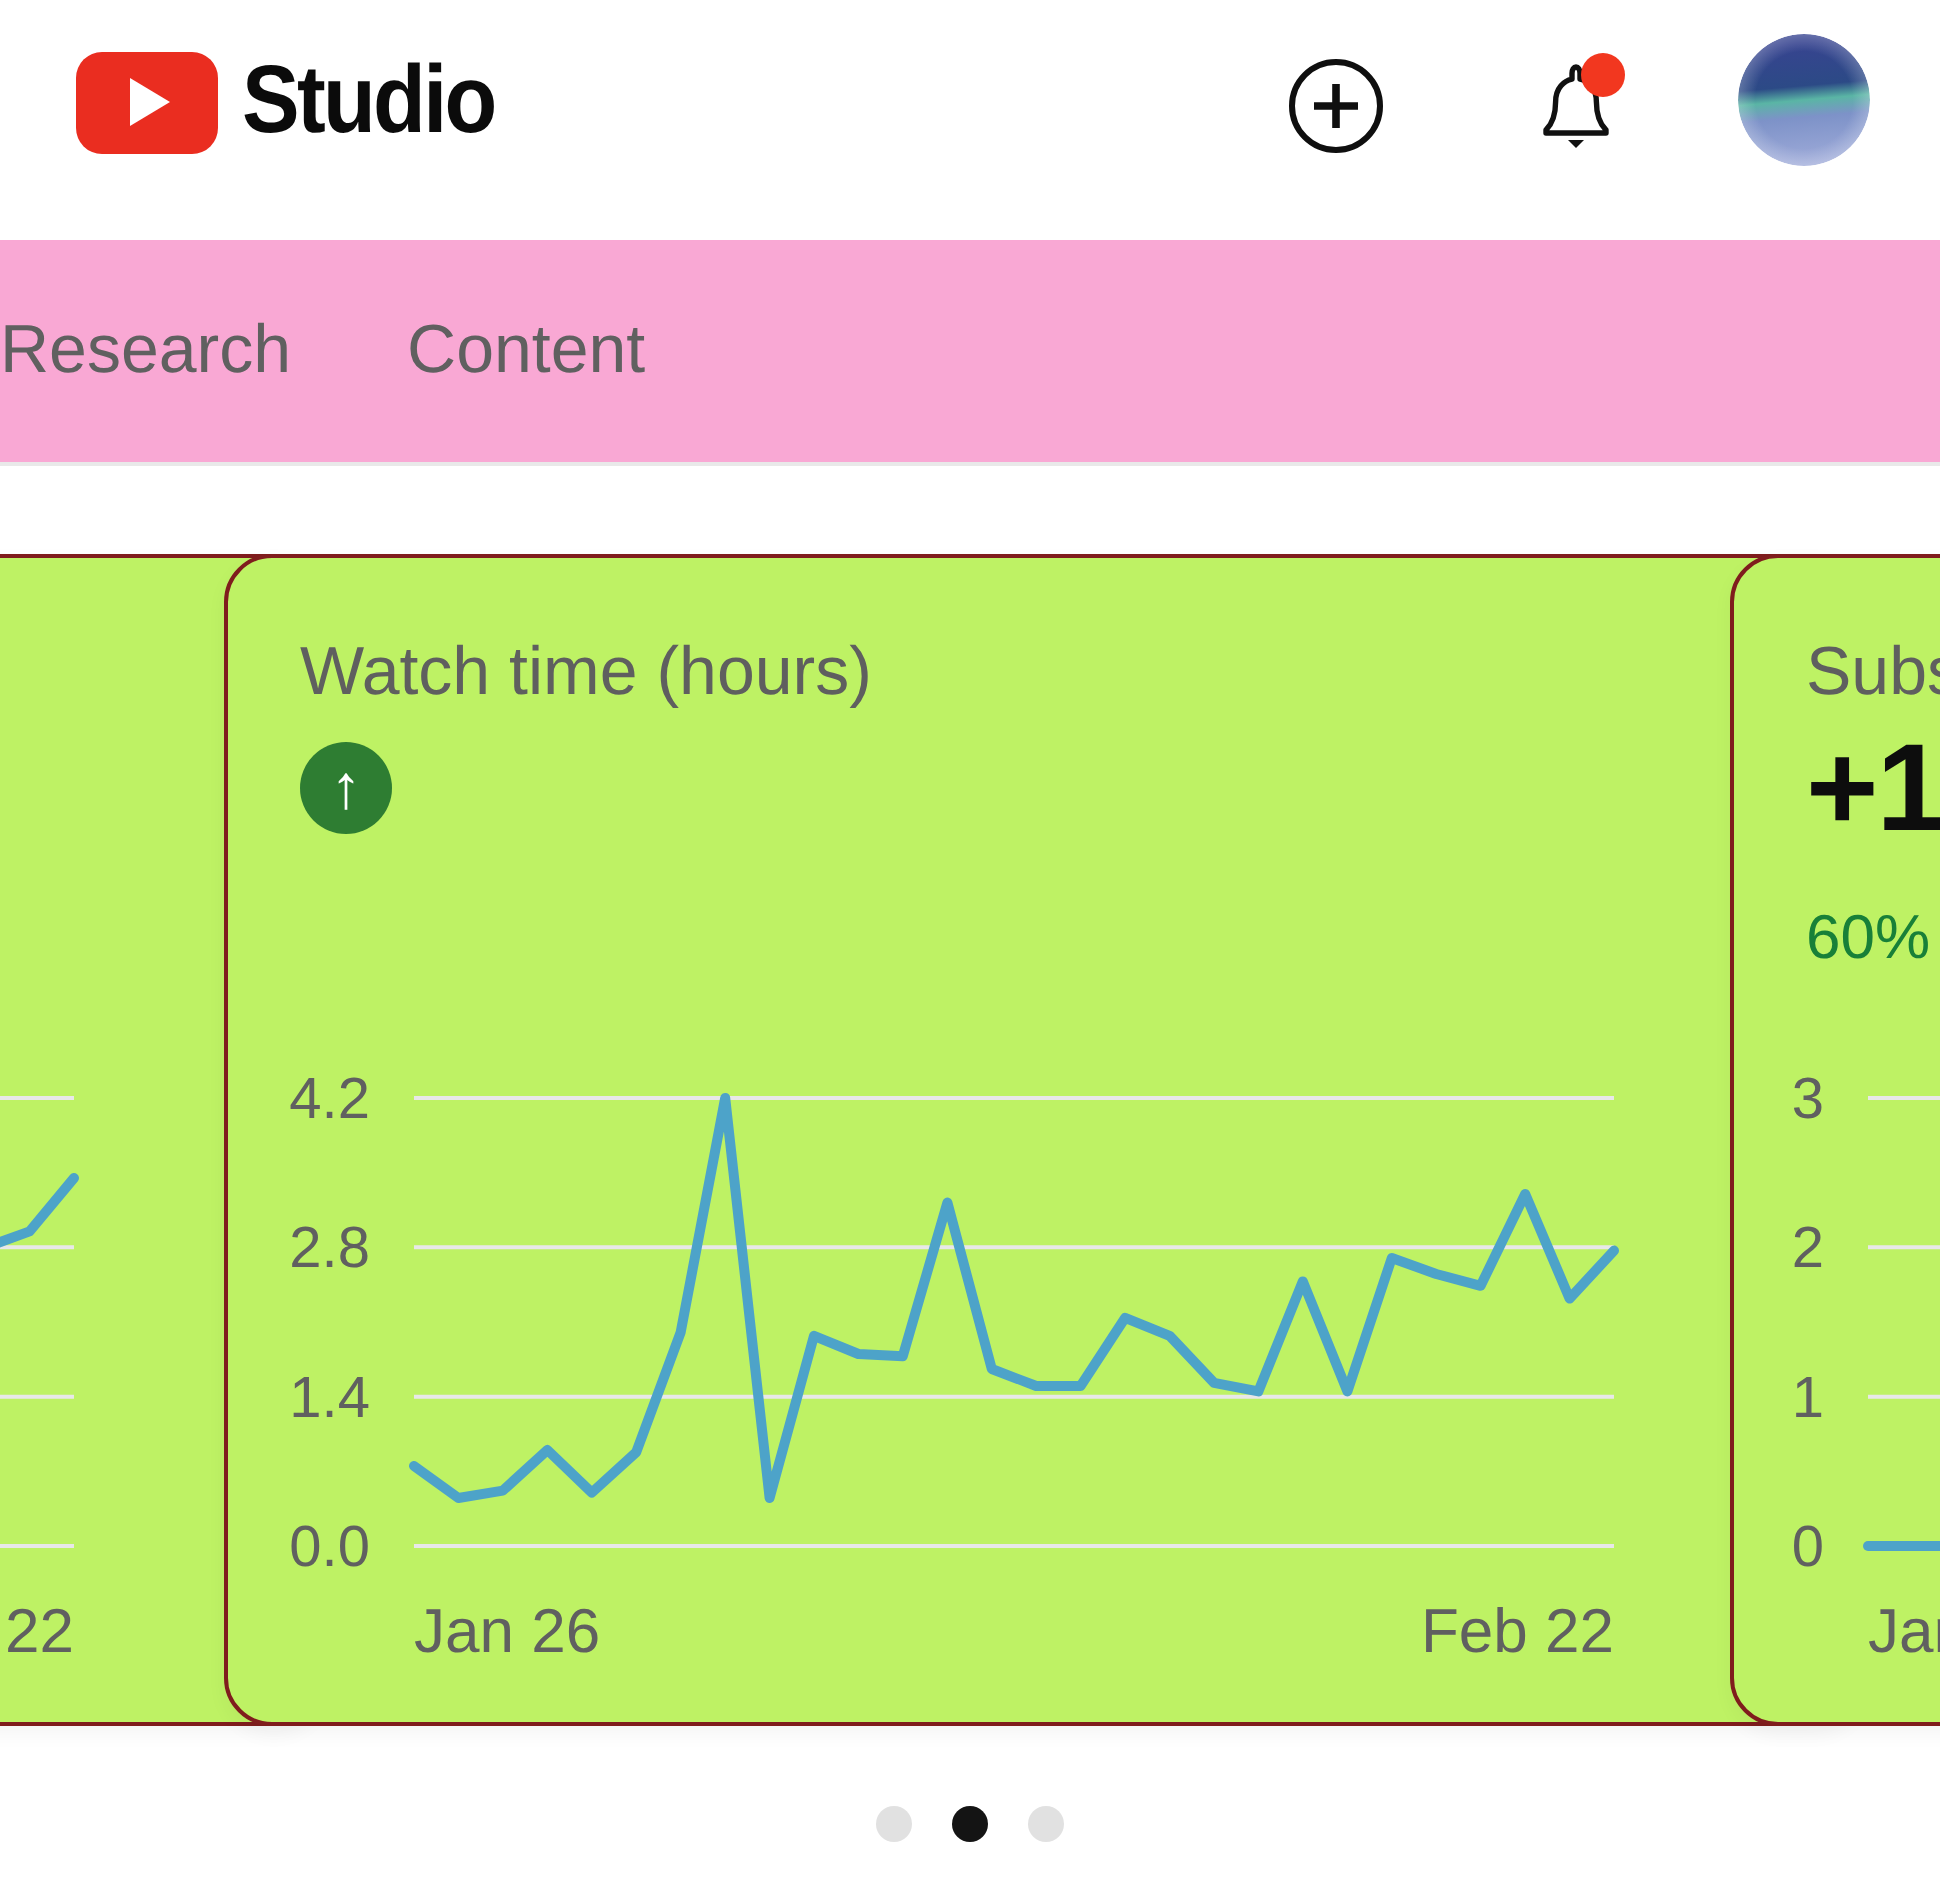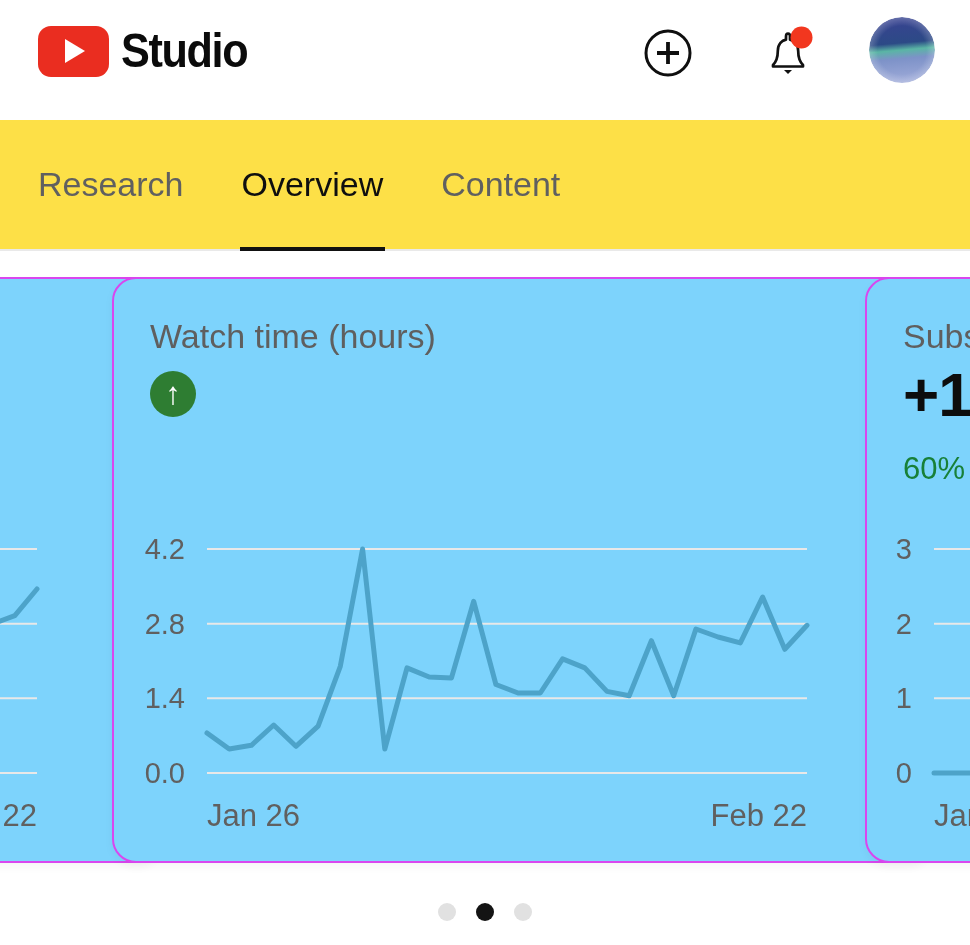--- a/index.html
+++ b/index.html
@@ -55,36 +55,36 @@
   #avatar-btn { left: 869px; top: 17px; width: 66px; height: 66px; border-radius: 50%; overflow: hidden; }
   .avatar-img {
     width: 66px; height: 66px; border-radius: 50%;
     background:
       radial-gradient(circle at 50% 50%, rgba(255,255,255,0) 52%, rgba(255,255,255,.55) 96%),
       linear-gradient(175deg, #374490 10%, #2c4a86 40%, #5ab5a5 50%, #7d92c8 62%, #9fabd9 95%);
   }
 
   
   #tabs {
-    position: absolute; left: 0; top: 120px; width: 970px; height: 131px;
-    background: #fde047; border-bottom: 2px solid #e9e9e9;
-    display: flex; align-items: stretch; padding-left: 38px; gap: 58px;
+    position: absolute; left: 0; top: 120px; width: 970px; height: 113px;
+    background: #f9a8d4; border-bottom: 2px solid #e9e9e9;
+    display: flex; align-items: stretch; gap: 58px;
     font-size: 34px; color: var(--tab-gray);
   }
   .tab { display: flex; align-items: center; position: relative; cursor: pointer; white-space: nowrap; }
   .tab.active { color: #0f0f0f; font-weight: 500; }
   .tab.active::after {
     content: ""; position: absolute; left: -2px; right: -2px; bottom: -2px;
     height: 4px; background: #111;
   }
 
   
   .card {
     position: absolute; top: 277px; width: 820px; height: 586px;
-    background: #7dd3fc; border: 2px solid #d946ef; border-radius: 24px;
+    background: #bef264; border: 2px solid #7f1d1d; border-radius: 24px;
     box-shadow: 0 4px 10px rgba(0,0,0,.045);
   }
   #card-left  { left: -658px; }
   #card-main  { left: 112px; }
   #card-right { left: 865px; }
 
   .card-title {
     position: absolute; left: 36px; top: 38px;
     font-size: 34px; color: var(--title-gray); white-space: nowrap;
   }
@@ -139,21 +139,20 @@
     </svg>
   </button>
 
   <button class="icon-btn" id="avatar-btn">
     <div class="avatar-img"></div>
   </button>
 </div>
 
 <div id="tabs">
   <div class="tab">Research</div>
-  <div class="tab active">Overview</div>
   <div class="tab">Content</div>
 </div>
 
 <div class="card" id="card-left">
   <svg class="chart" width="736" height="320">
       <line x1="93" x2="693" y1="20" y2="20" stroke="#e8e8e8" stroke-width="2"></line>
       <line x1="93" x2="693" y1="94.66666666666667" y2="94.66666666666667" stroke="#e8e8e8" stroke-width="2"></line>
       <line x1="93" x2="693" y1="169.33333333333334" y2="169.33333333333334" stroke="#e8e8e8" stroke-width="2"></line>
       <line x1="93" x2="693" y1="244" y2="244" stroke="#e8e8e8" stroke-width="2"></line>
       <polyline points="626.3,94.7 648.6,94.7 670.8,86.7 693.0,60.0" fill="none" stroke="#4da3c9" stroke-width="5" stroke-linejoin="round" stroke-linecap="round"></polyline>

